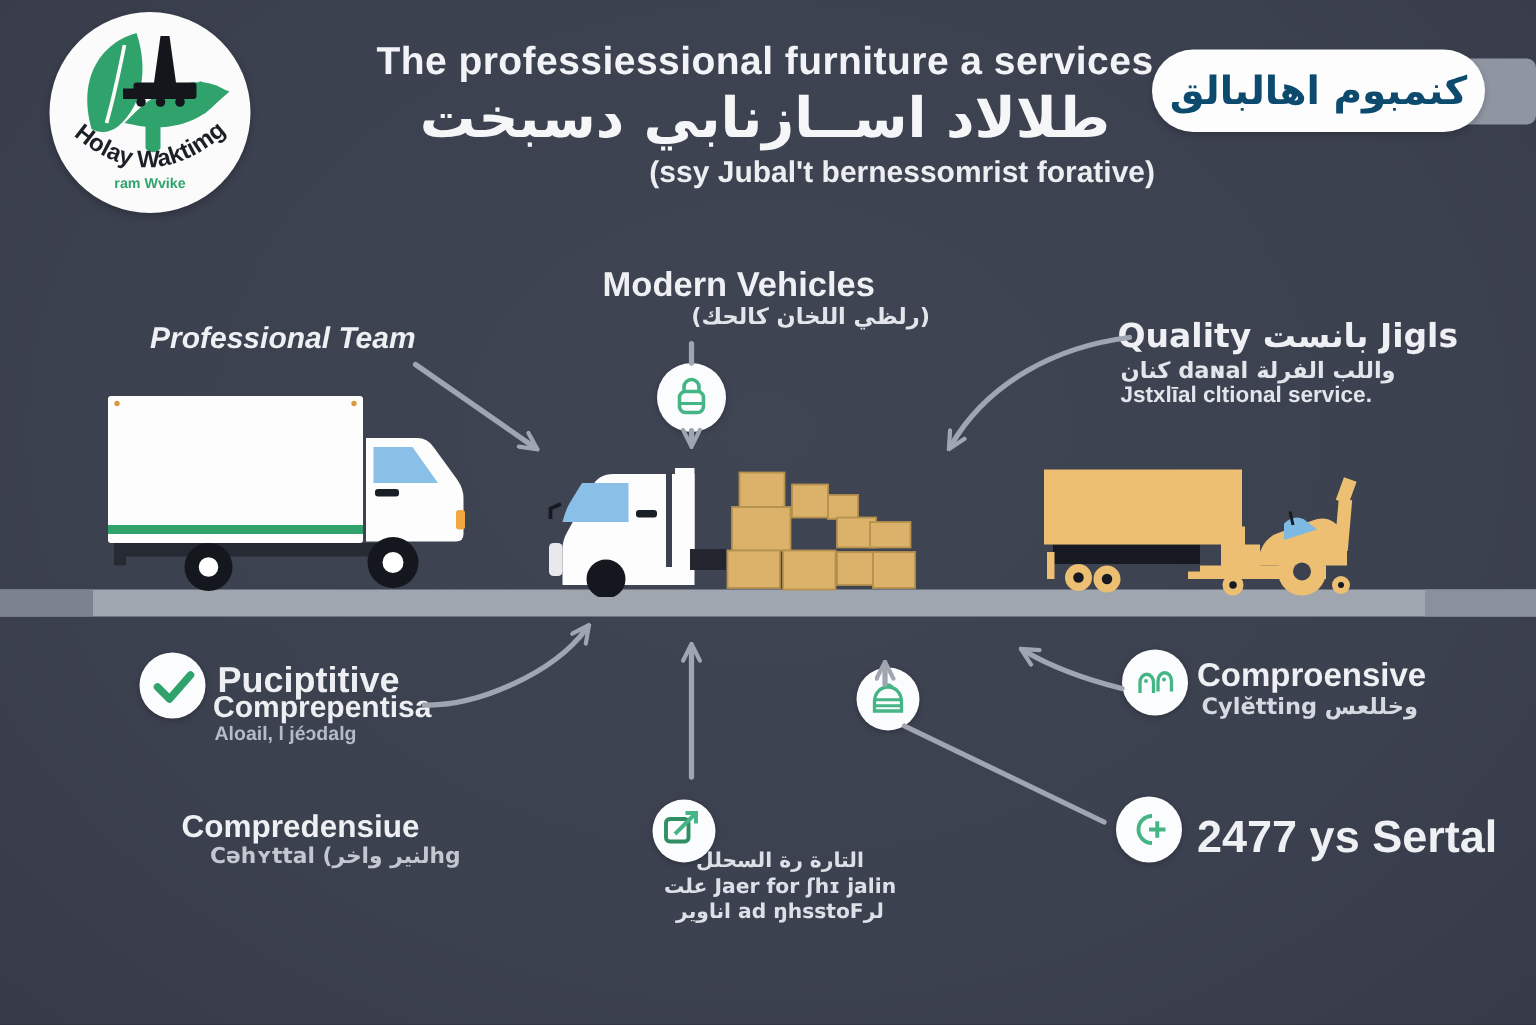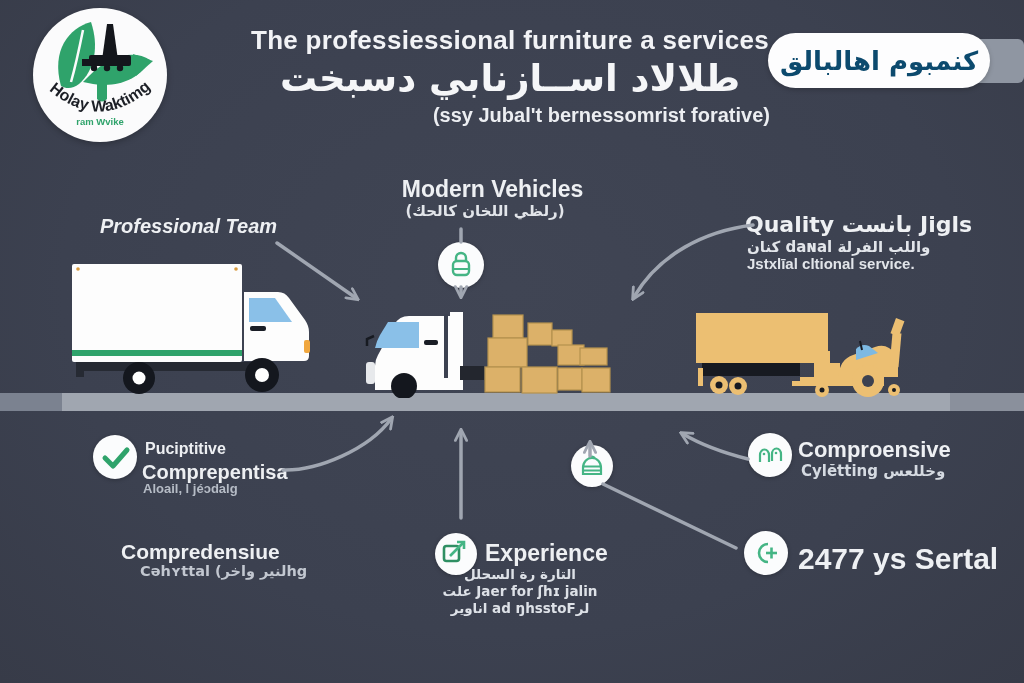--- a/index.html
+++ b/index.html
@@ -18,35 +18,35 @@
   .title-en { font-size:26px; font-weight:600; letter-spacing:.3px; color:#f2f3f6; }
   .title-ar { font-size:37px; font-weight:700; color:#f5f6f8; margin-top:2px; line-height:42px; }
   .title-sub { font-size:20px; font-weight:700; color:#eceef2; margin-top:4px;text-align:right; }
   .badge-tail { left:948px; top:39px; width:76px; height:44px; background:#8f96a2; border-radius:6px; }
   .badge-pill { left:768px; top:33px; width:222px; height:55px; background:#fdfdfe; border-radius:28px;
     display:flex; align-items:center; justify-content:center; font-size:26px; font-weight:700; color:#0c4a6e; box-shadow:0 2px 5px rgba(0,0,0,.2); }
 
   
   .team-label { left:100px; top:215px; font-size:20px; font-weight:600;font-style:italic; }
   .vehicles-title { left:350px; top:176px; width:285px; text-align:center; font-size:23px; font-weight:600; }
-  .vehicles-sub { left:350px; top:202px; width:270px; text-align:center; font-size:15px; font-weight:600; color:#e2e5ea; }
+  .vehicles-sub { left:350px; top:202px; width:270px; text-align:right; font-size:15px; font-weight:600; color:#e2e5ea; }
   .quality-l1 { left:745px; top:212px; font-size:22px; font-weight:600; }
   .quality-l2 { left:747px; top:238px; font-size:15px; font-weight:600; color:#e2e5ea; }
   .quality-l3 { left:747px; top:255px; font-size:15px; font-weight:600; color:#e2e5ea; }
 
   
   .road { left:0; top:393px; width:1024px; height:18px; background:#a0a6b0; }
   .road-left { left:0; top:393px; width:62px; height:18px; background:#7b8290; }
   .road-right { left:950px; top:393px; width:74px; height:18px; background:#8a909c; }
 
   
   .wcircle { background:#fbfcfd; border-radius:50%; box-shadow:0 1px 4px rgba(0,0,0,.25); display:flex; align-items:center; justify-content:center; }
 
   
-  .f-l1 { font-size:16px; font-weight:600; color:#edeff2; }
+  .f-l1 { font-size:24px; font-weight:600; color:#edeff2; }
   .f-l2 { font-size:20px; font-weight:600; color:#edeff2; }
   .f-sub { font-size:13px; font-weight:600; color:#b6bcc6; }
   .exp-title { left:485px; top:540px; font-size:23px; font-weight:600; }
   .exp-ar { left:420px; top:566px; width:200px; text-align:center; font-size:13.5px; font-weight:600; color:#dde1e7; line-height:17px; }
   .compro-l1 { left:798px; top:437px; font-size:22px; font-weight:600; }
   .compro-l2 { left:801px; top:462px; font-size:15px; font-weight:600; color:#d5dae1; }
   .stat-label { left:798px; top:542px; font-size:30px; font-weight:600; }
   .cleft-l1 { left:121px; top:540px; font-size:21px; font-weight:600; }
   .cleft-l2 { left:140px; top:563px; font-size:14.5px; font-weight:600; color:#c2c7d0; }
 
@@ -199,21 +199,20 @@
   <div class="abs cleft-l1 txt">Compredensiue</div>
   <div class="abs cleft-l2 ar">Cәhʏttal (لنير واخرhg</div>
 
   <div class="abs wcircle" style="left:435px; top:533px; width:42px; height:42px;">
     <svg width="42" height="42" viewBox="0 0 42 42">
       <rect x="9" y="13" width="15" height="15" rx="2.5" fill="none" stroke="#2f8f63" stroke-width="2.6"></rect>
       <line x1="15" y1="23" x2="29" y2="9" stroke="#45b585" stroke-width="2.6"></line>
       <path d="M22,9 h7 v7" fill="none" stroke="#45b585" stroke-width="2.6"></path>
     </svg>
   </div>
-  <div class="abs exp-title txt">Experience</div>
   <div class="abs exp-ar ar" dir="rtl">
     <div>التارة رة السحلل</div>
     <div dir="ltr">علت Jaer for ʃhɪ jalin</div>
     <div dir="ltr">اناوير ad ŋhsstoFلر</div>
   </div>
 
   <div class="abs wcircle" style="left:748px; top:433px; width:44px; height:44px;">
     <svg width="44" height="44" viewBox="0 0 44 44">
       <g transform="translate(16,22)">
         <path d="M-4,7 V0 a4.5,5.5 0 1 1 9,0 v7" fill="none" stroke="#45b585" stroke-width="2.2"></path>

